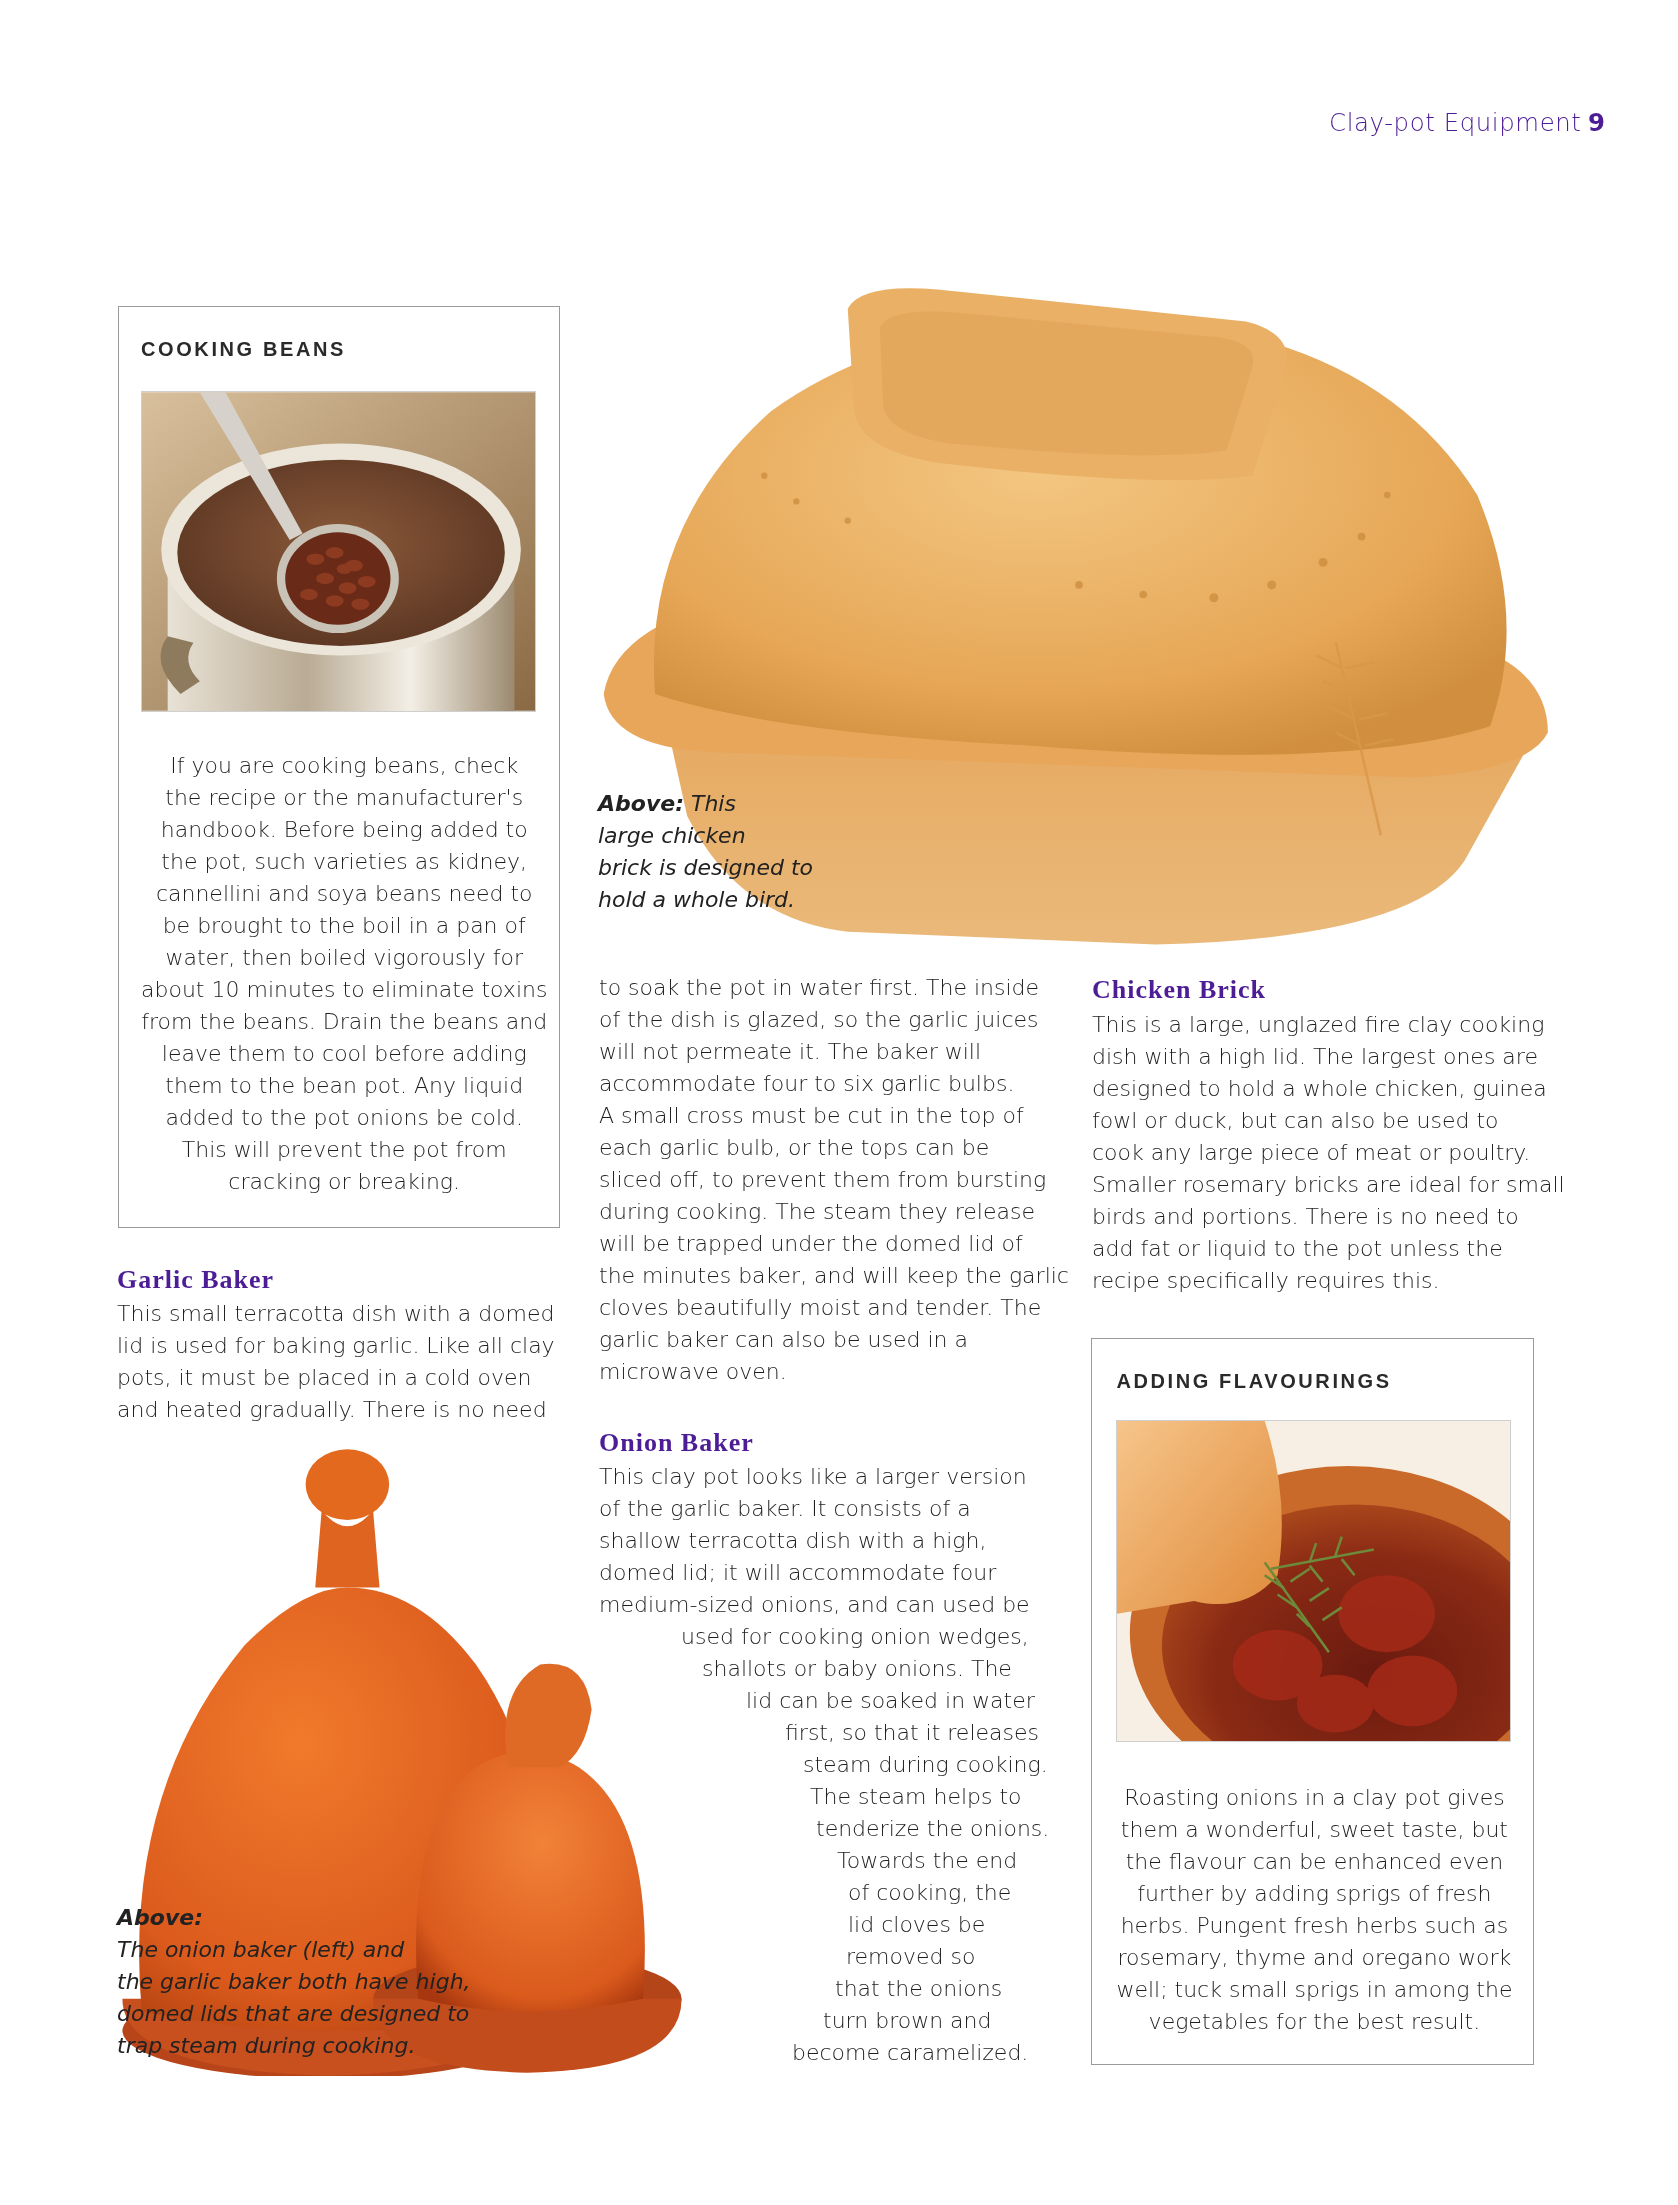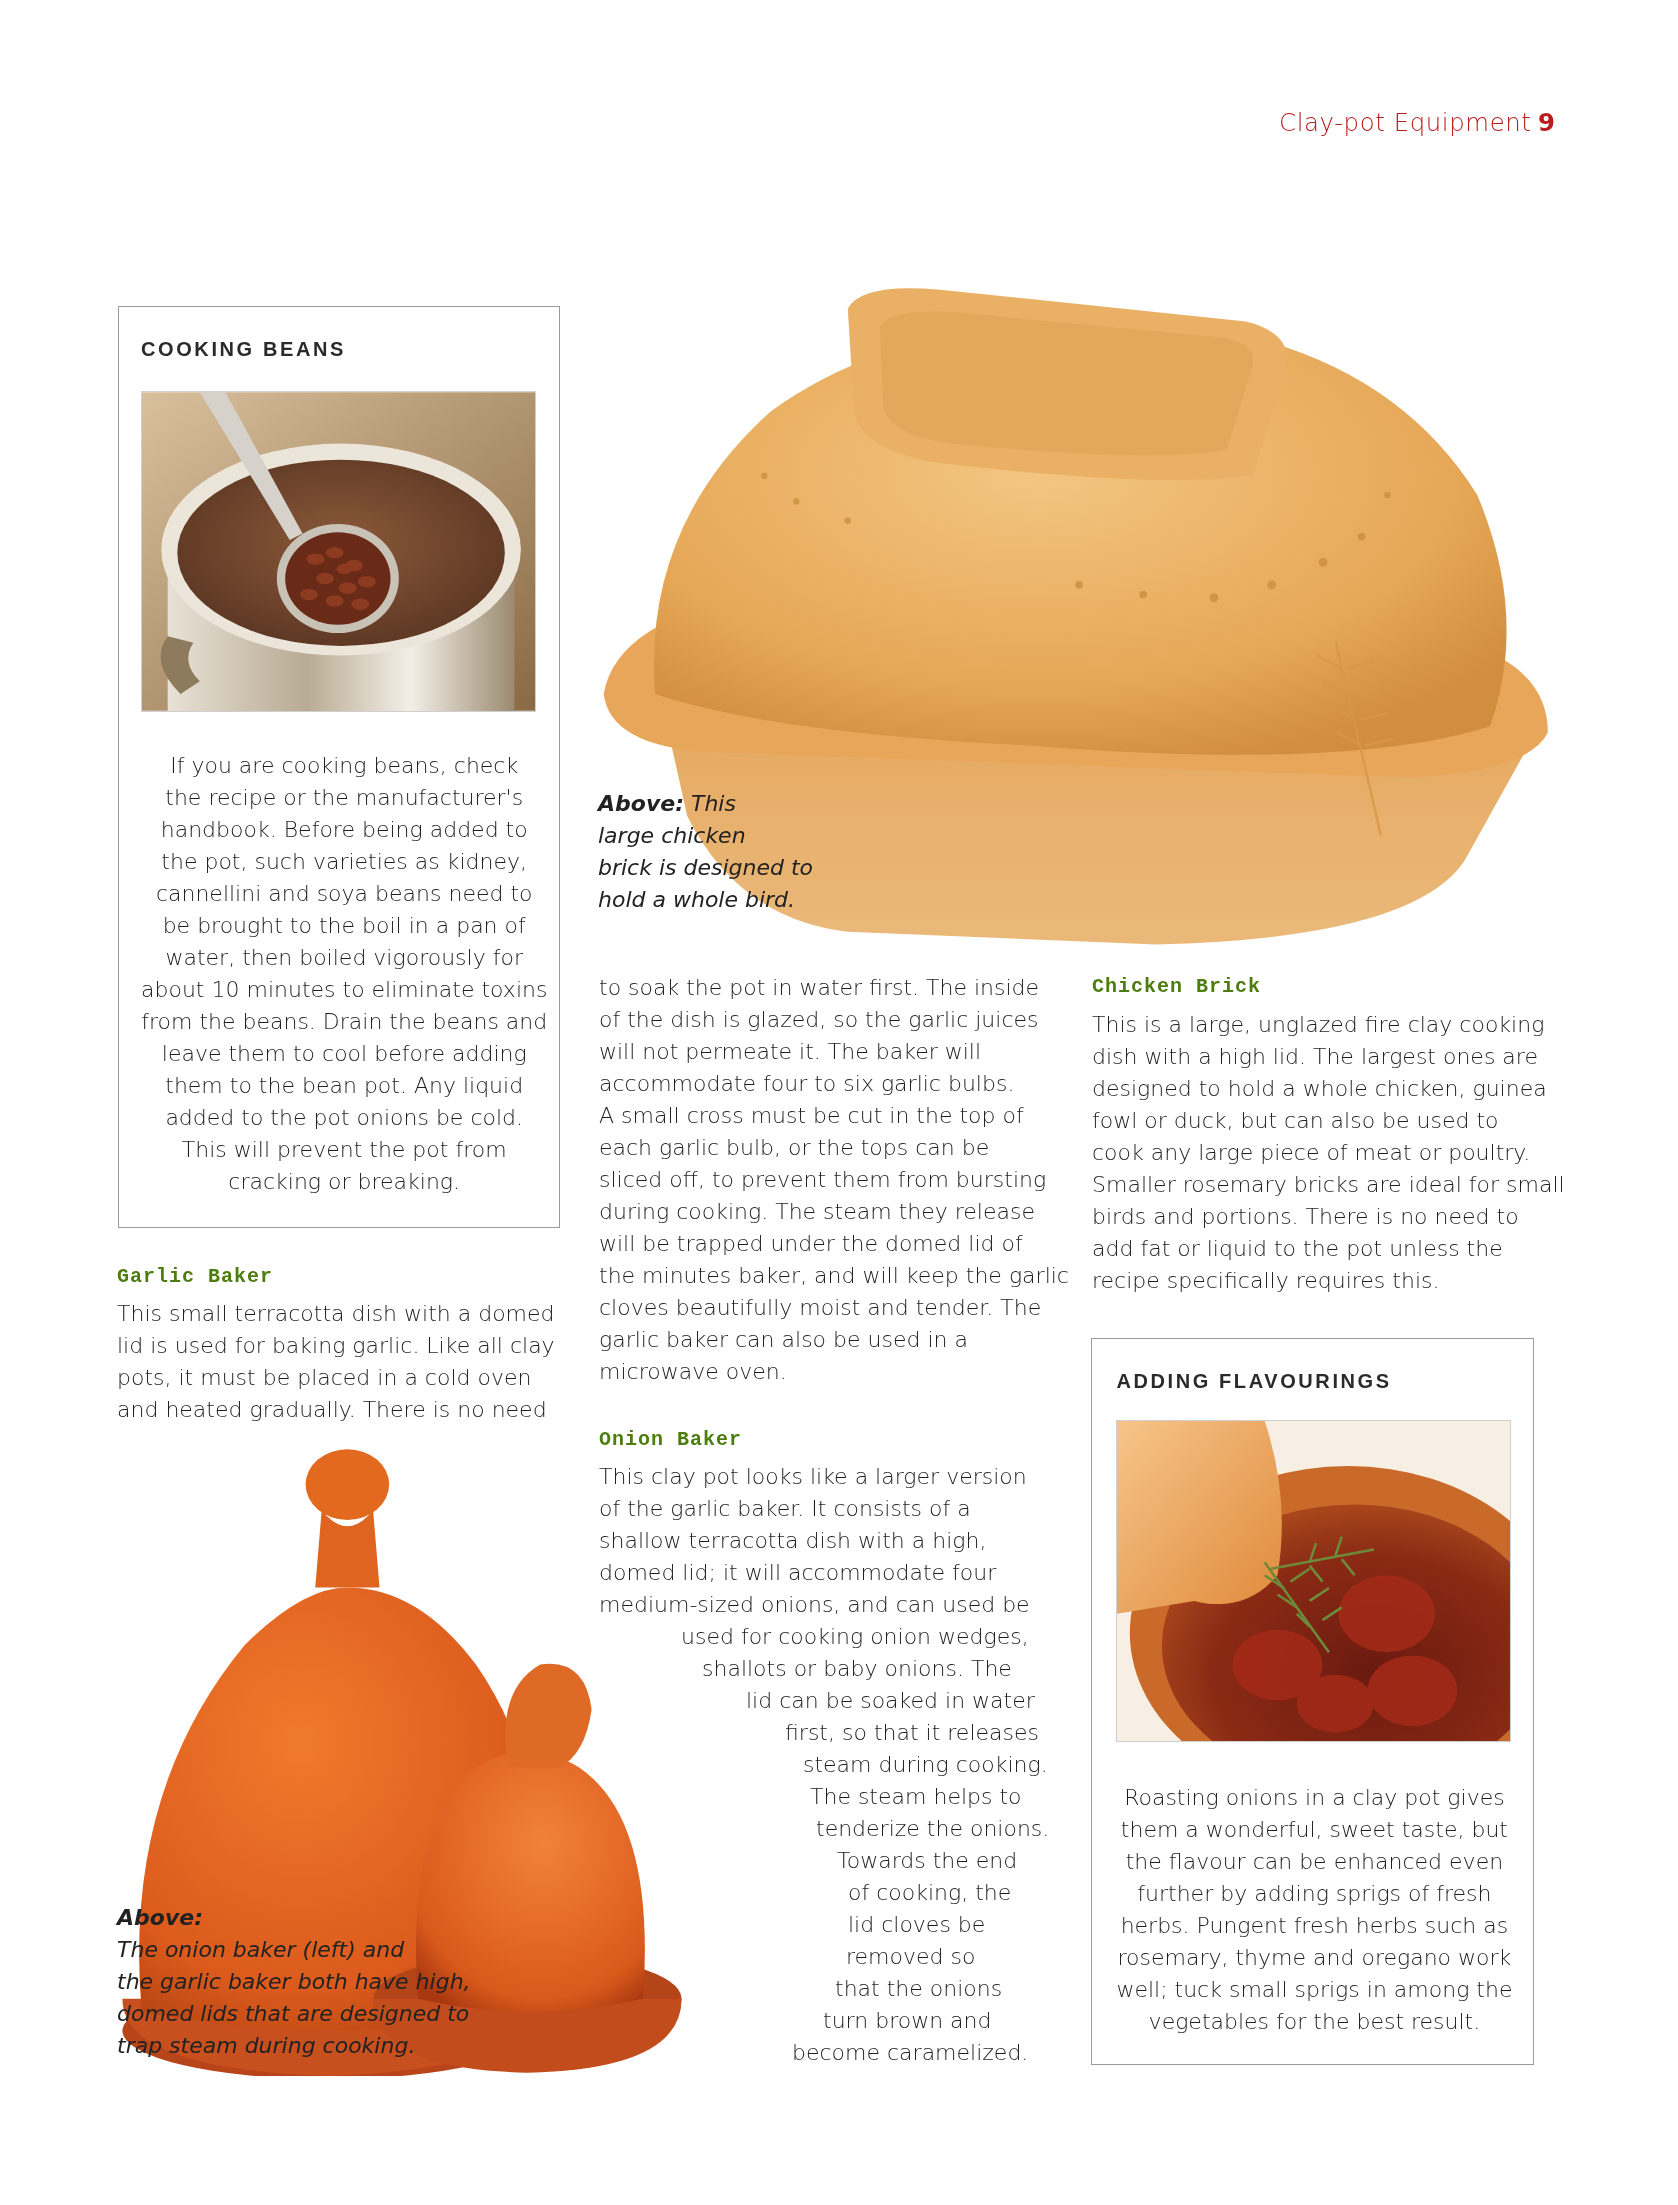--- a/index.html
+++ b/index.html
@@ -3,38 +3,38 @@
 <meta charset="utf-8">
 <style>
   html, body { margin: 0; padding: 0; background: #ffffff; }
   body {
     width: 1678px; height: 2205px; position: relative; overflow: hidden;
     font-family: "DejaVu Sans", "Liberation Sans", sans-serif;
     color: #1c1c1c;
   }
   .abs { position: absolute; }
   .running-head {
-    left: 1279px; top: 108px; font-size: 24.4px; letter-spacing: 0.6px;
-    color: #b91c1c; white-space: nowrap; font-weight: 300;
+    left: 1329px; top: 108px; font-size: 24.4px; letter-spacing: 0.6px;
+    color: #4c1d95; white-space: nowrap; font-weight: 300;
   }
   .running-head .pg { font-weight: bold; margin-left: 6.4px; }
 
   .sidebar-box {
     border: 1.3px solid #9a9a9a; background: #fff; text-align: center;
   }
   .box-title {
     font-family: "Liberation Sans", sans-serif; font-weight: bold;
     font-size: 20px; letter-spacing: 2.6px; color: #2a2a2a; text-transform: uppercase;
   }
   .box-photo { border: 1.3px solid #cfcfcf; overflow: hidden; }
   .para { font-size: 22px; line-height: 32px; color: #1e1e1e; font-weight: 300; }
   .para .ln { display: block; white-space: nowrap; }
   .heading {
-    font-family: Liberation Mono, monospace; font-weight: bold; font-size: 20px;
-    letter-spacing: 1px; color: #4d7c0f;
+    font-family: Liberation Serif, serif; font-weight: bold; font-size: 26px;
+    letter-spacing: 1px; color: #4c1d95;
   }
   .caption { font-size: 22px; line-height: 32px; font-style: italic; color: #222; }
   .caption .ln { display:block; white-space: nowrap; }
   .caption .lead { font-weight: bold; font-style: italic; }
 </style>
 </head>
 <body>
 
 <div class="abs running-head">
   <span>Clay-pot Equipment</span><span class="pg">9</span>

